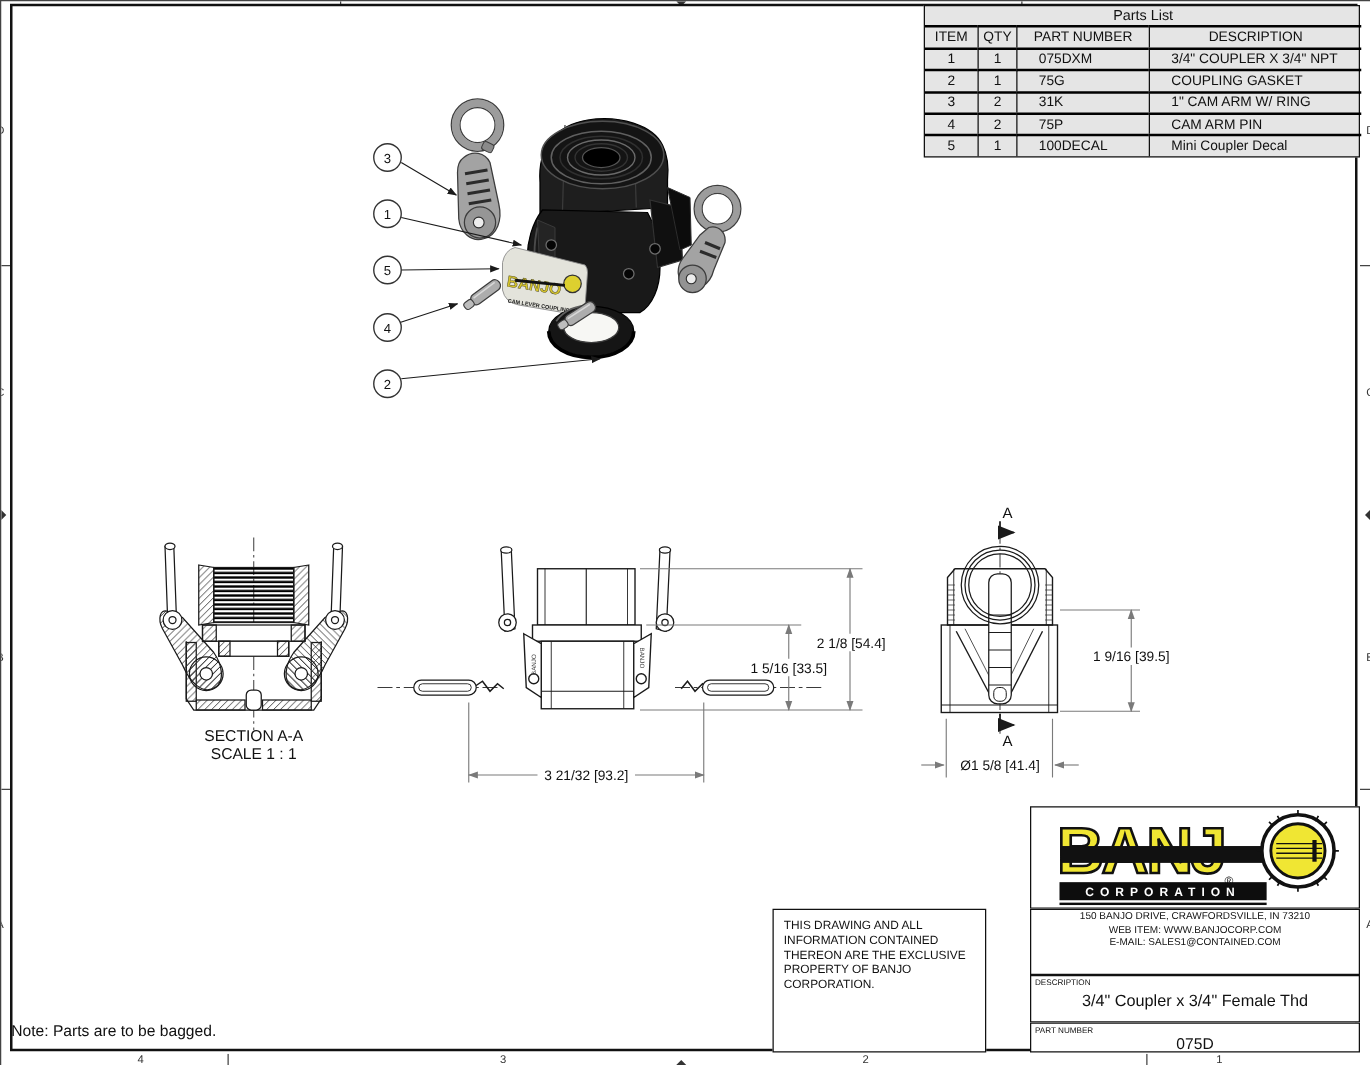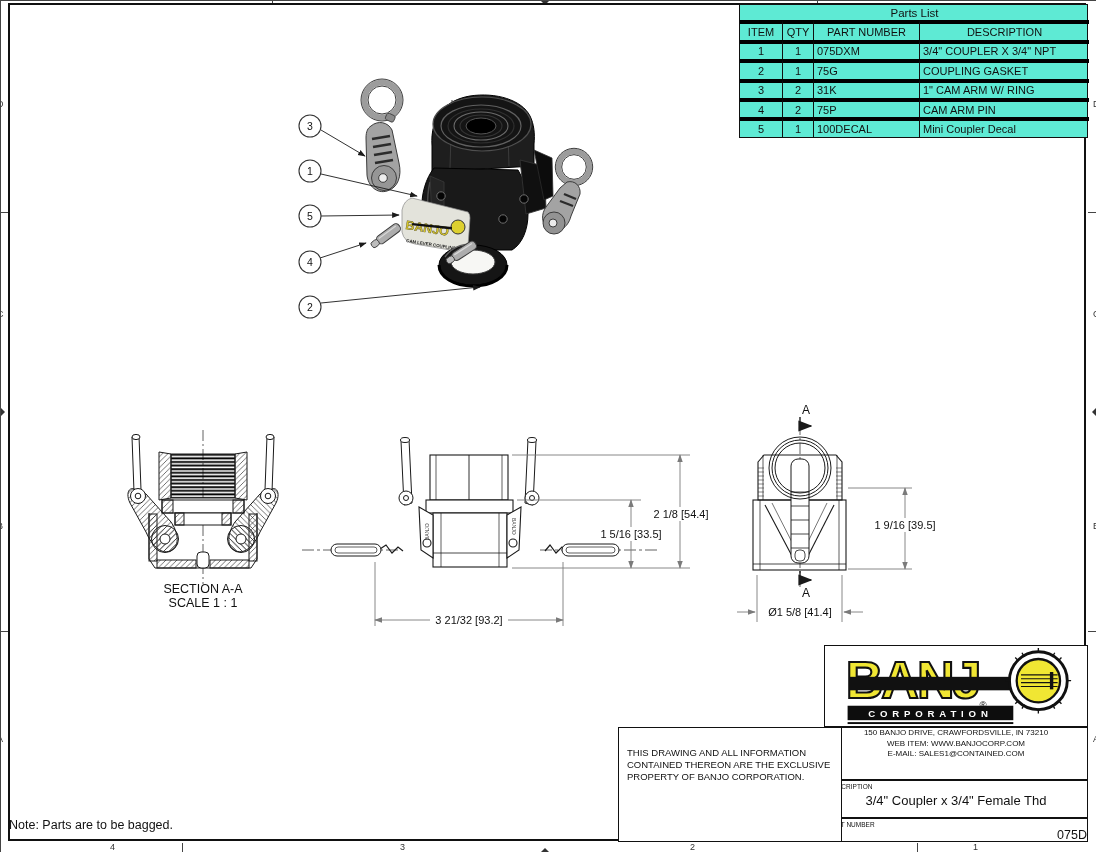--- a/index.html
+++ b/index.html
@@ -13,40 +13,40 @@
   .band-bottom{left:0;top:843px;width:1096px;height:9px;}
   .band-left{left:0;top:0;width:8px;height:852px;border-left:1px solid #444;}
   .band-right{left:1088px;top:0;width:8px;height:852px;}
   .zglyph{position:absolute;line-height:9px;}
   .ztickv{position:absolute;width:1px;background:#444;}
   .ztickh{position:absolute;height:1px;background:#444;}
   .zarr{position:absolute;width:0;height:0;border:4px solid transparent;}
   
   .plist{position:absolute;left:739px;top:4px;width:349px;display:grid;
          grid-template-columns:42px 31px 106px 170px;border:1.5px solid #111;
-         box-sizing:border-box;font-size:11px;background:#5eead4;}
+         box-sizing:border-box;font-size:11px;background:#e5e5e5;}
   .pc{display:flex;align-items:center;justify-content:center;height:15.4px;
-      border-top:4px solid #000000;border-left:1px solid #111;white-space:nowrap;overflow:hidden;}
+      border-top:2px solid #000000;border-left:1px solid #111;white-space:nowrap;overflow:hidden;}
   .pc.title{grid-column:1/-1;border-top:none;border-left:none;font-size:11.5px;}
-  .pc.left{justify-content:flex-start;padding-left:3px;}
+  .pc.left{justify-content:flex-start;padding-left:17px;}
   .pc.c0{border-left:none;}
   
   .tbox{position:absolute;border:1.5px solid #111;box-sizing:border-box;background:#fff;}
-  .disclaimer{left:618px;top:727px;width:224px;height:115px;font-size:9.5px;line-height:1.24;
-              padding:19px 6px 0 8px;}
+  .disclaimer{left:618px;top:727px;width:171px;height:115px;font-size:9.5px;line-height:1.24;
+              padding:7px 6px 0 8px;}
   .disclaimer .para{margin:0 0 11px 0;}
   .logo-box{left:824px;top:645px;width:264px;height:82px;}
   .company-box{left:824px;top:727px;width:264px;height:53px;text-align:center;}
   .company-name{font-size:15.5px;letter-spacing:.5px;margin-top:2px;}
   .company-line{font-size:8px;line-height:1.32;}
   .desc-box{left:824px;top:780px;width:264px;height:38px;}
   .pn-box{left:824px;top:818px;width:264px;height:24px;}
   .small-label{font-size:6.5px;padding:1.5px 0 0 3px;}
   .desc-value{text-align:center;font-size:13px;margin-top:3px;}
-  .pn-value{text-align:right;font-size:12.5px;margin-top:0px;}
+  .pn-value{text-align:center;font-size:12.5px;margin-top:0px;}
   .note{position:absolute;left:9px;top:818px;font-size:12.5px;}
   svg{position:absolute;overflow:visible;}
   svg text{font-family:"Liberation Sans",sans-serif;}
   .dimt{font-size:11px;fill:#111;}
   .lblt{font-size:12.5px;fill:#111;}
   .cutt{font-size:12px;fill:#111;}
   .bal{font-size:10.5px;fill:#111;}
 </style>
 </head>
 <body>

